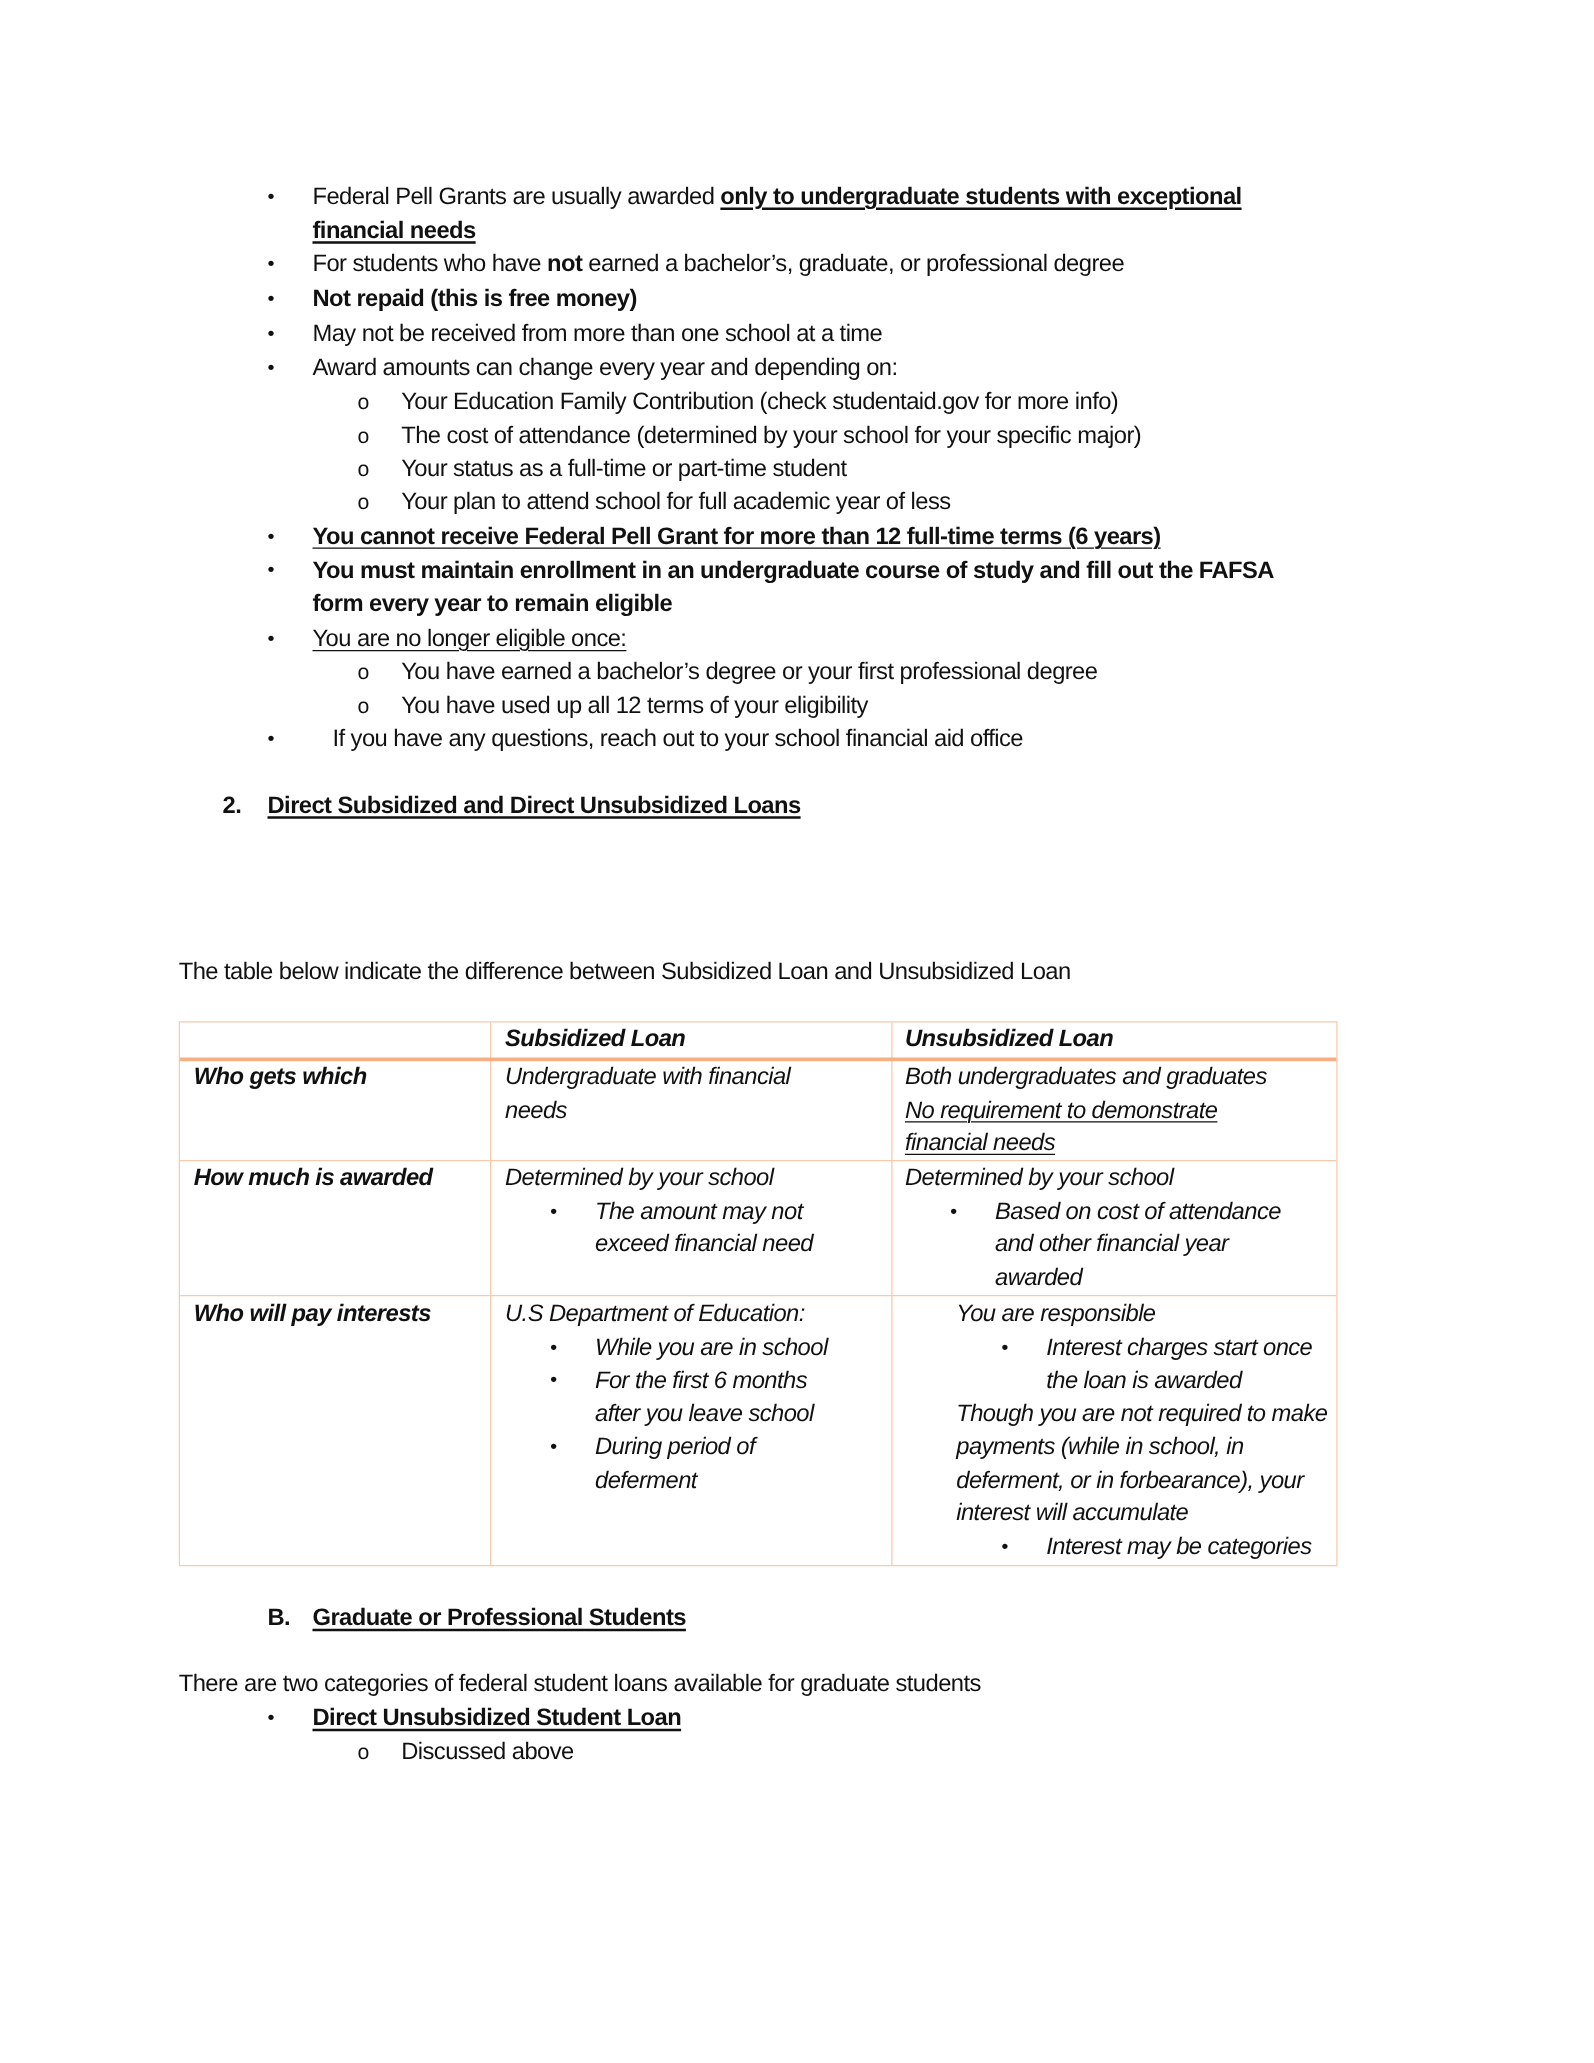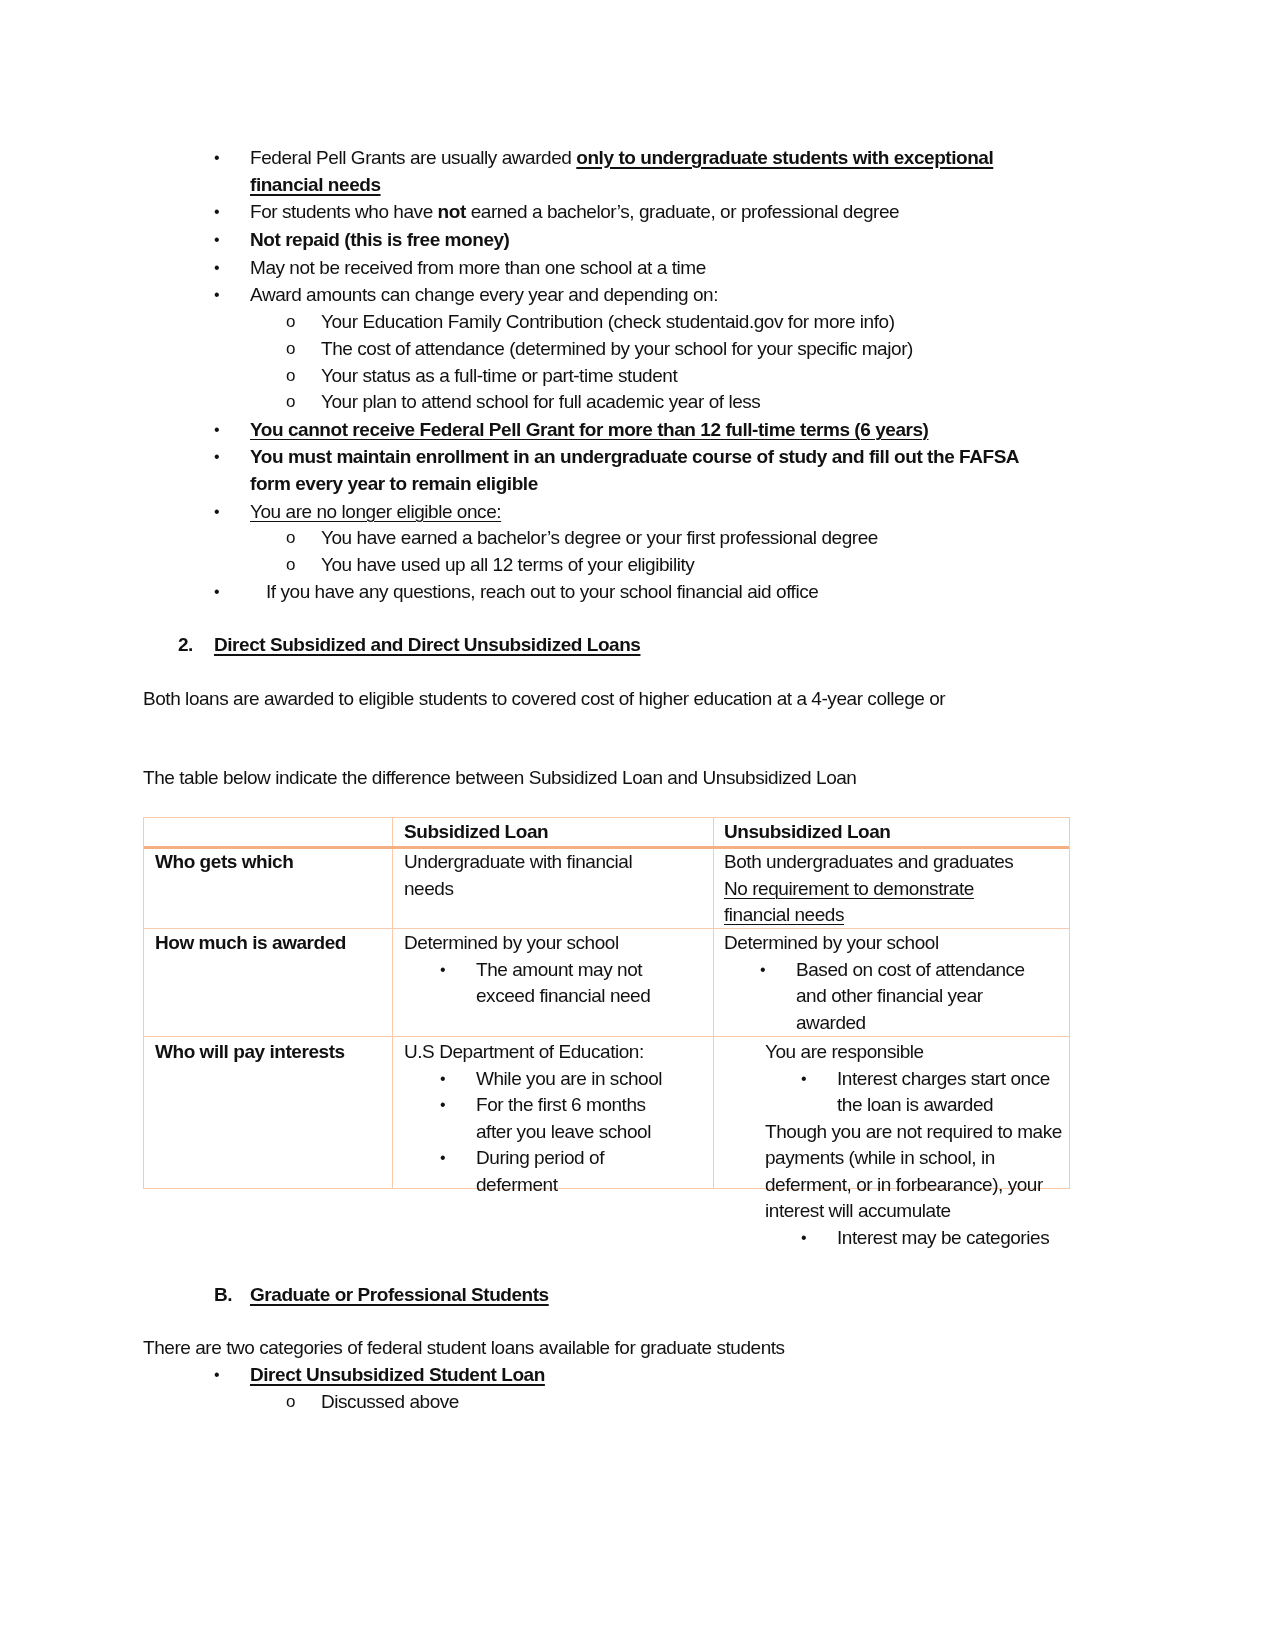--- a/index.html
+++ b/index.html
@@ -11,21 +11,21 @@
   }
   .page { position: absolute; left: 0; top: 0; width: 1275px; height: 1650px; }
   .line { position: absolute; white-space: nowrap; line-height: 27px; letter-spacing: -0.45px; }
   .bullet { position: absolute; font-size: 16px; line-height: 27px; }
   .circle { position: absolute; font-size: 17px; line-height: 27px; }
   .b { font-weight: bold; }
   .u { text-decoration: underline; text-underline-offset: 3px; text-decoration-thickness: 1px; }
   .bu { font-weight: bold; text-decoration: underline; text-underline-offset: 3px; text-decoration-thickness: 1.5px; }
 
   
-  .tbl { position: absolute; left: 143px; top: 817px; width: 927px; height: 372px; border: 1px solid #F7CAAC; box-sizing: border-box; }
+  .tbl { position: absolute; left: 143px; top: 817px; width: 927px; height: 436px; border: 1px solid #F7CAAC; box-sizing: border-box; font-style: italic; }
   .vline { position: absolute; top: 0; bottom: 0; width: 1px; background: #F7CAAC; }
   .hline { position: absolute; left: 0; right: 0; height: 1px; background: #F7CAAC; }
   .hline.thick { height: 3px; background: #F4B083; }
   .cell { position: absolute; line-height: 26.5px; letter-spacing: -0.45px; white-space: nowrap; }
   .cell .sub { position: relative; padding-left: 72px; }
   .cell .sub .dot { position: absolute; left: 36px; font-size: 16px; }
 </style>
 </head>
 <body>
 
@@ -75,21 +75,20 @@
     <span class="circle" style="left:286px;top:551px;">o</span>
     <div class="line" style="left:321px;top:551px;">You have used up all 12 terms of your eligibility</div>
 
     <span class="bullet" style="left:214px;top:578px;">•</span>
     <div class="line" style="left:250px;top:578px;margin-left:16px;">If you have any questions, reach out to your school financial aid office</div>
   </div>
 
   <div class="line b" style="left:178px;top:631px;">2.</div>
   <div class="line bu" style="left:214px;top:631px;">Direct Subsidized and Direct Unsubsidized Loans</div>
 
-  <div class="line" style="left:143px;top:685px;">Both loans are awarded to eligible students to covered cost of higher education at a 4-year college or</div>
 
   <div class="line" style="left:143px;top:764px;">The table below indicate the difference between Subsidized Loan and Unsubsidized Loan</div>
 
   <div class="tbl">
     <div class="vline" style="left:248px;"></div>
     <div class="vline" style="left:569px;"></div>
     <div class="hline thick" style="top:28px;"></div>
     <div class="hline" style="top:110px;"></div>
     <div class="hline" style="top:218px;"></div>
 

